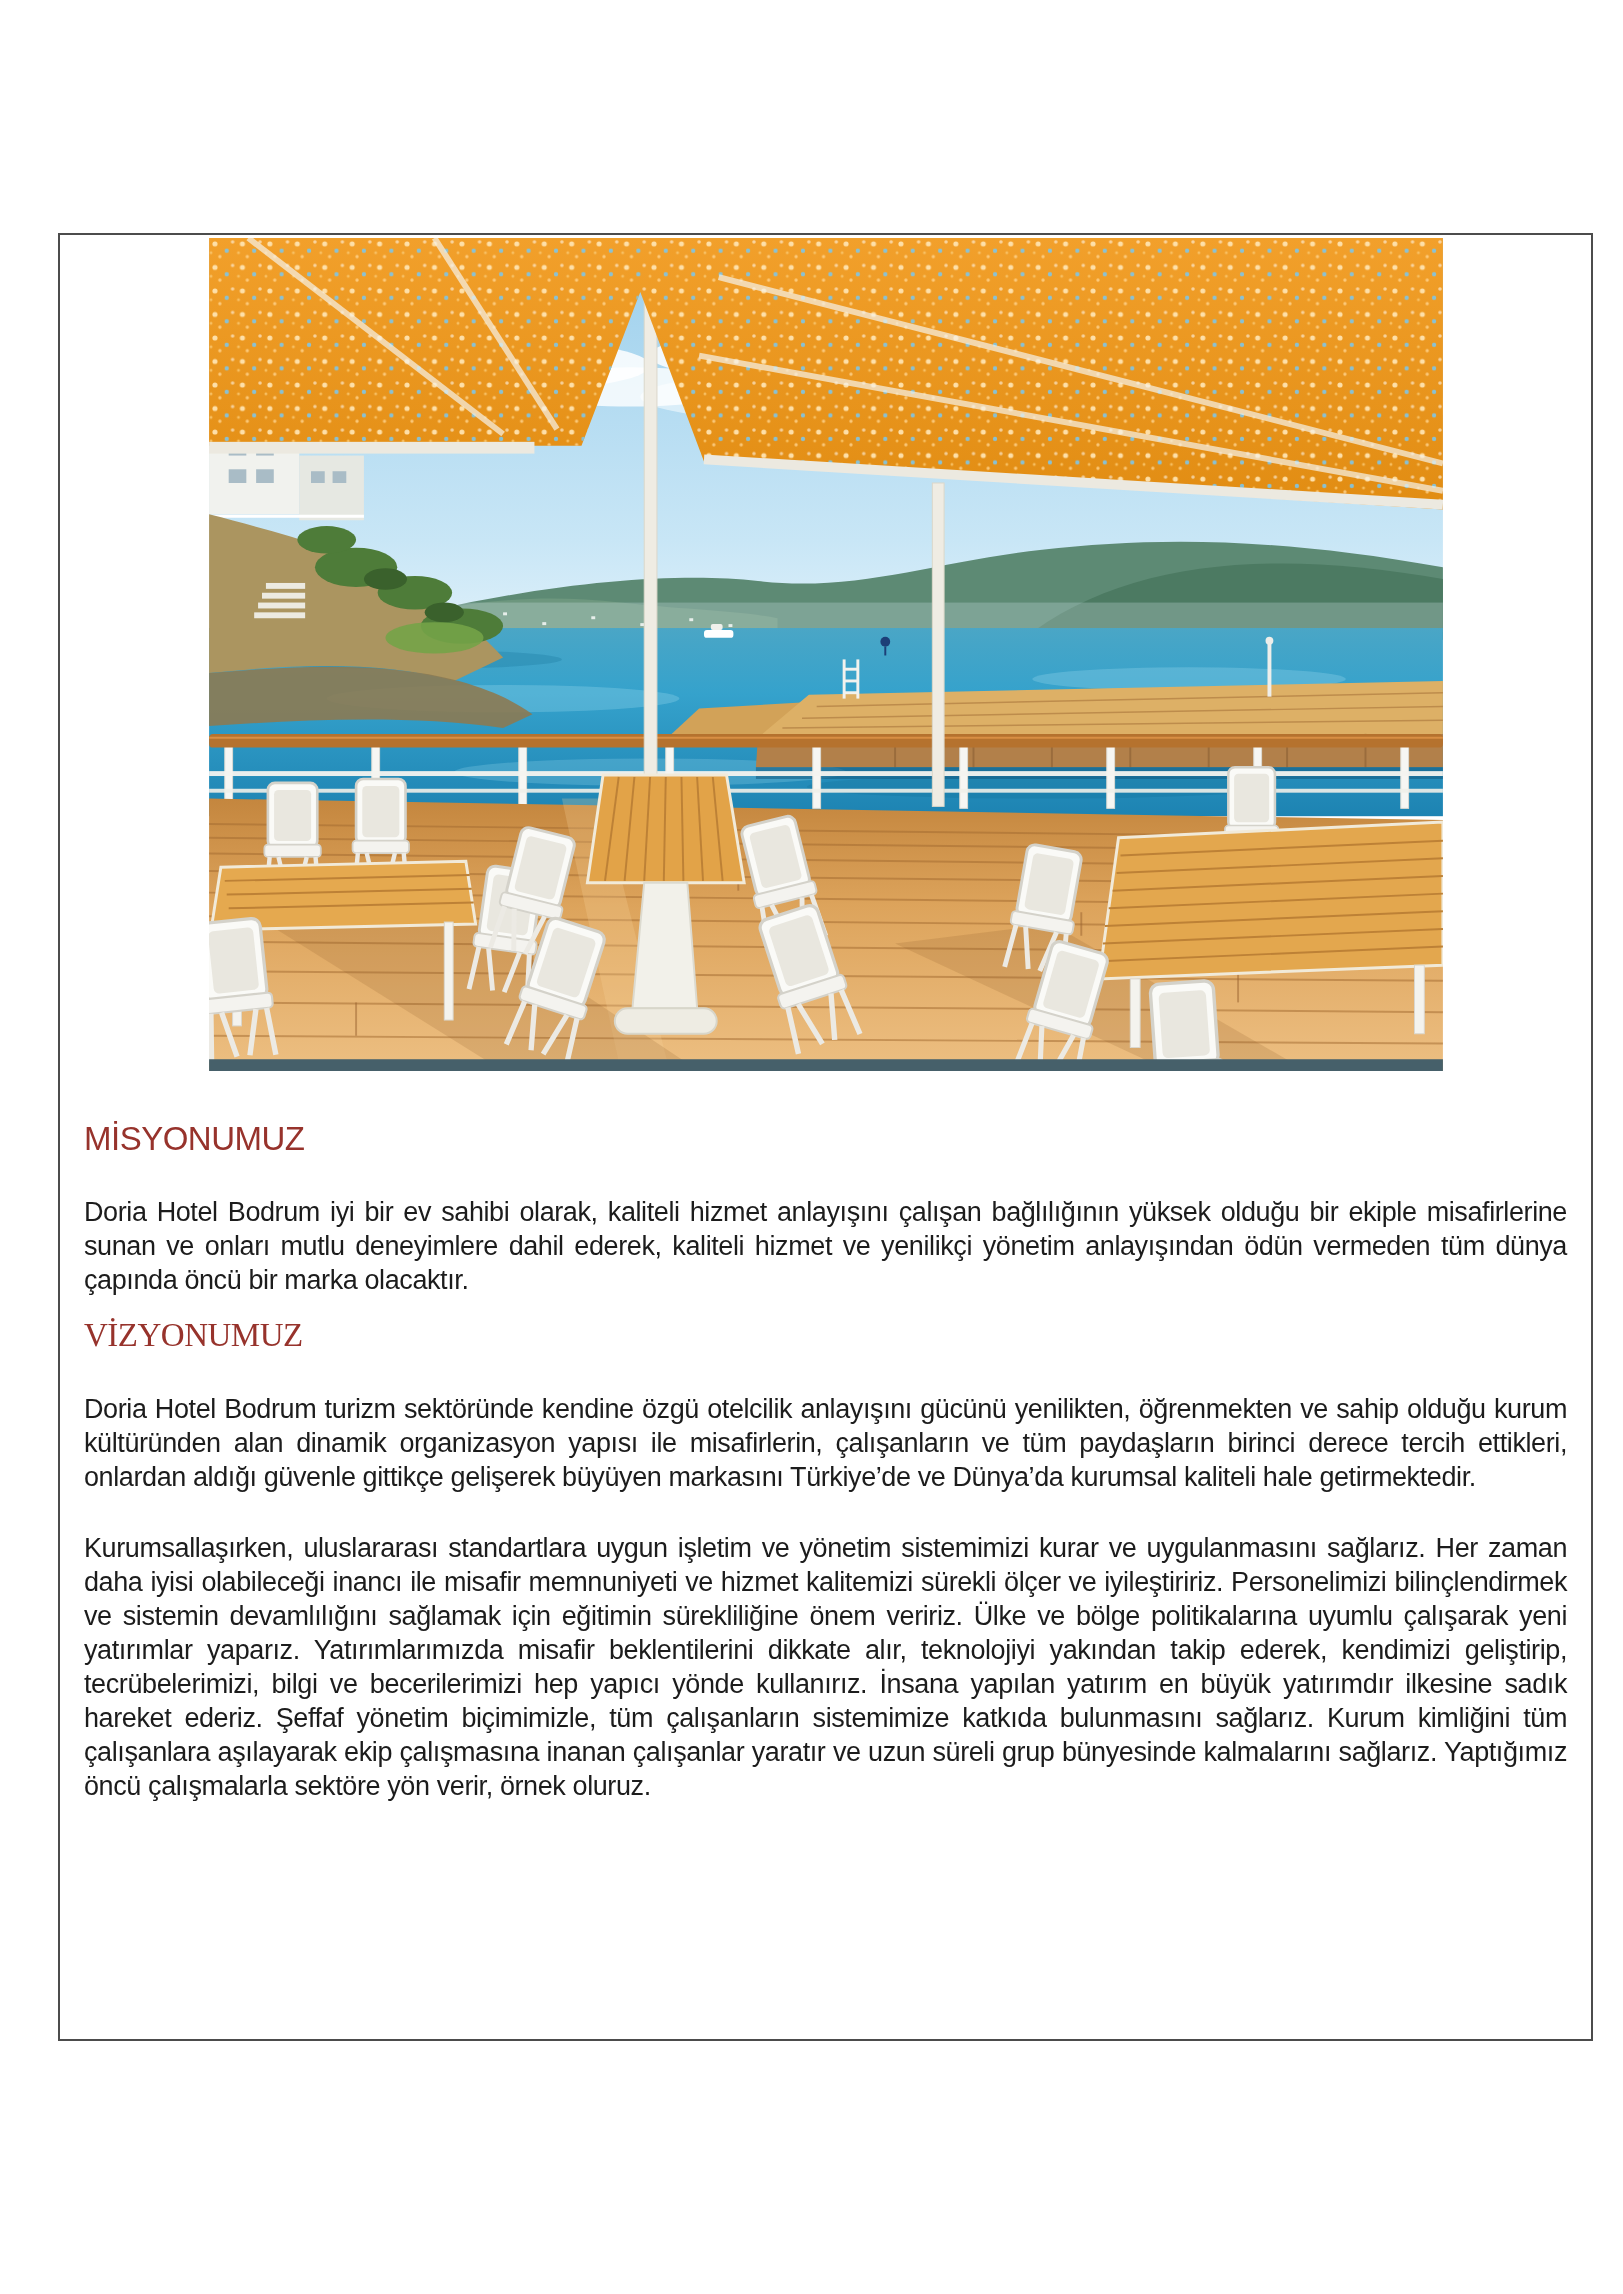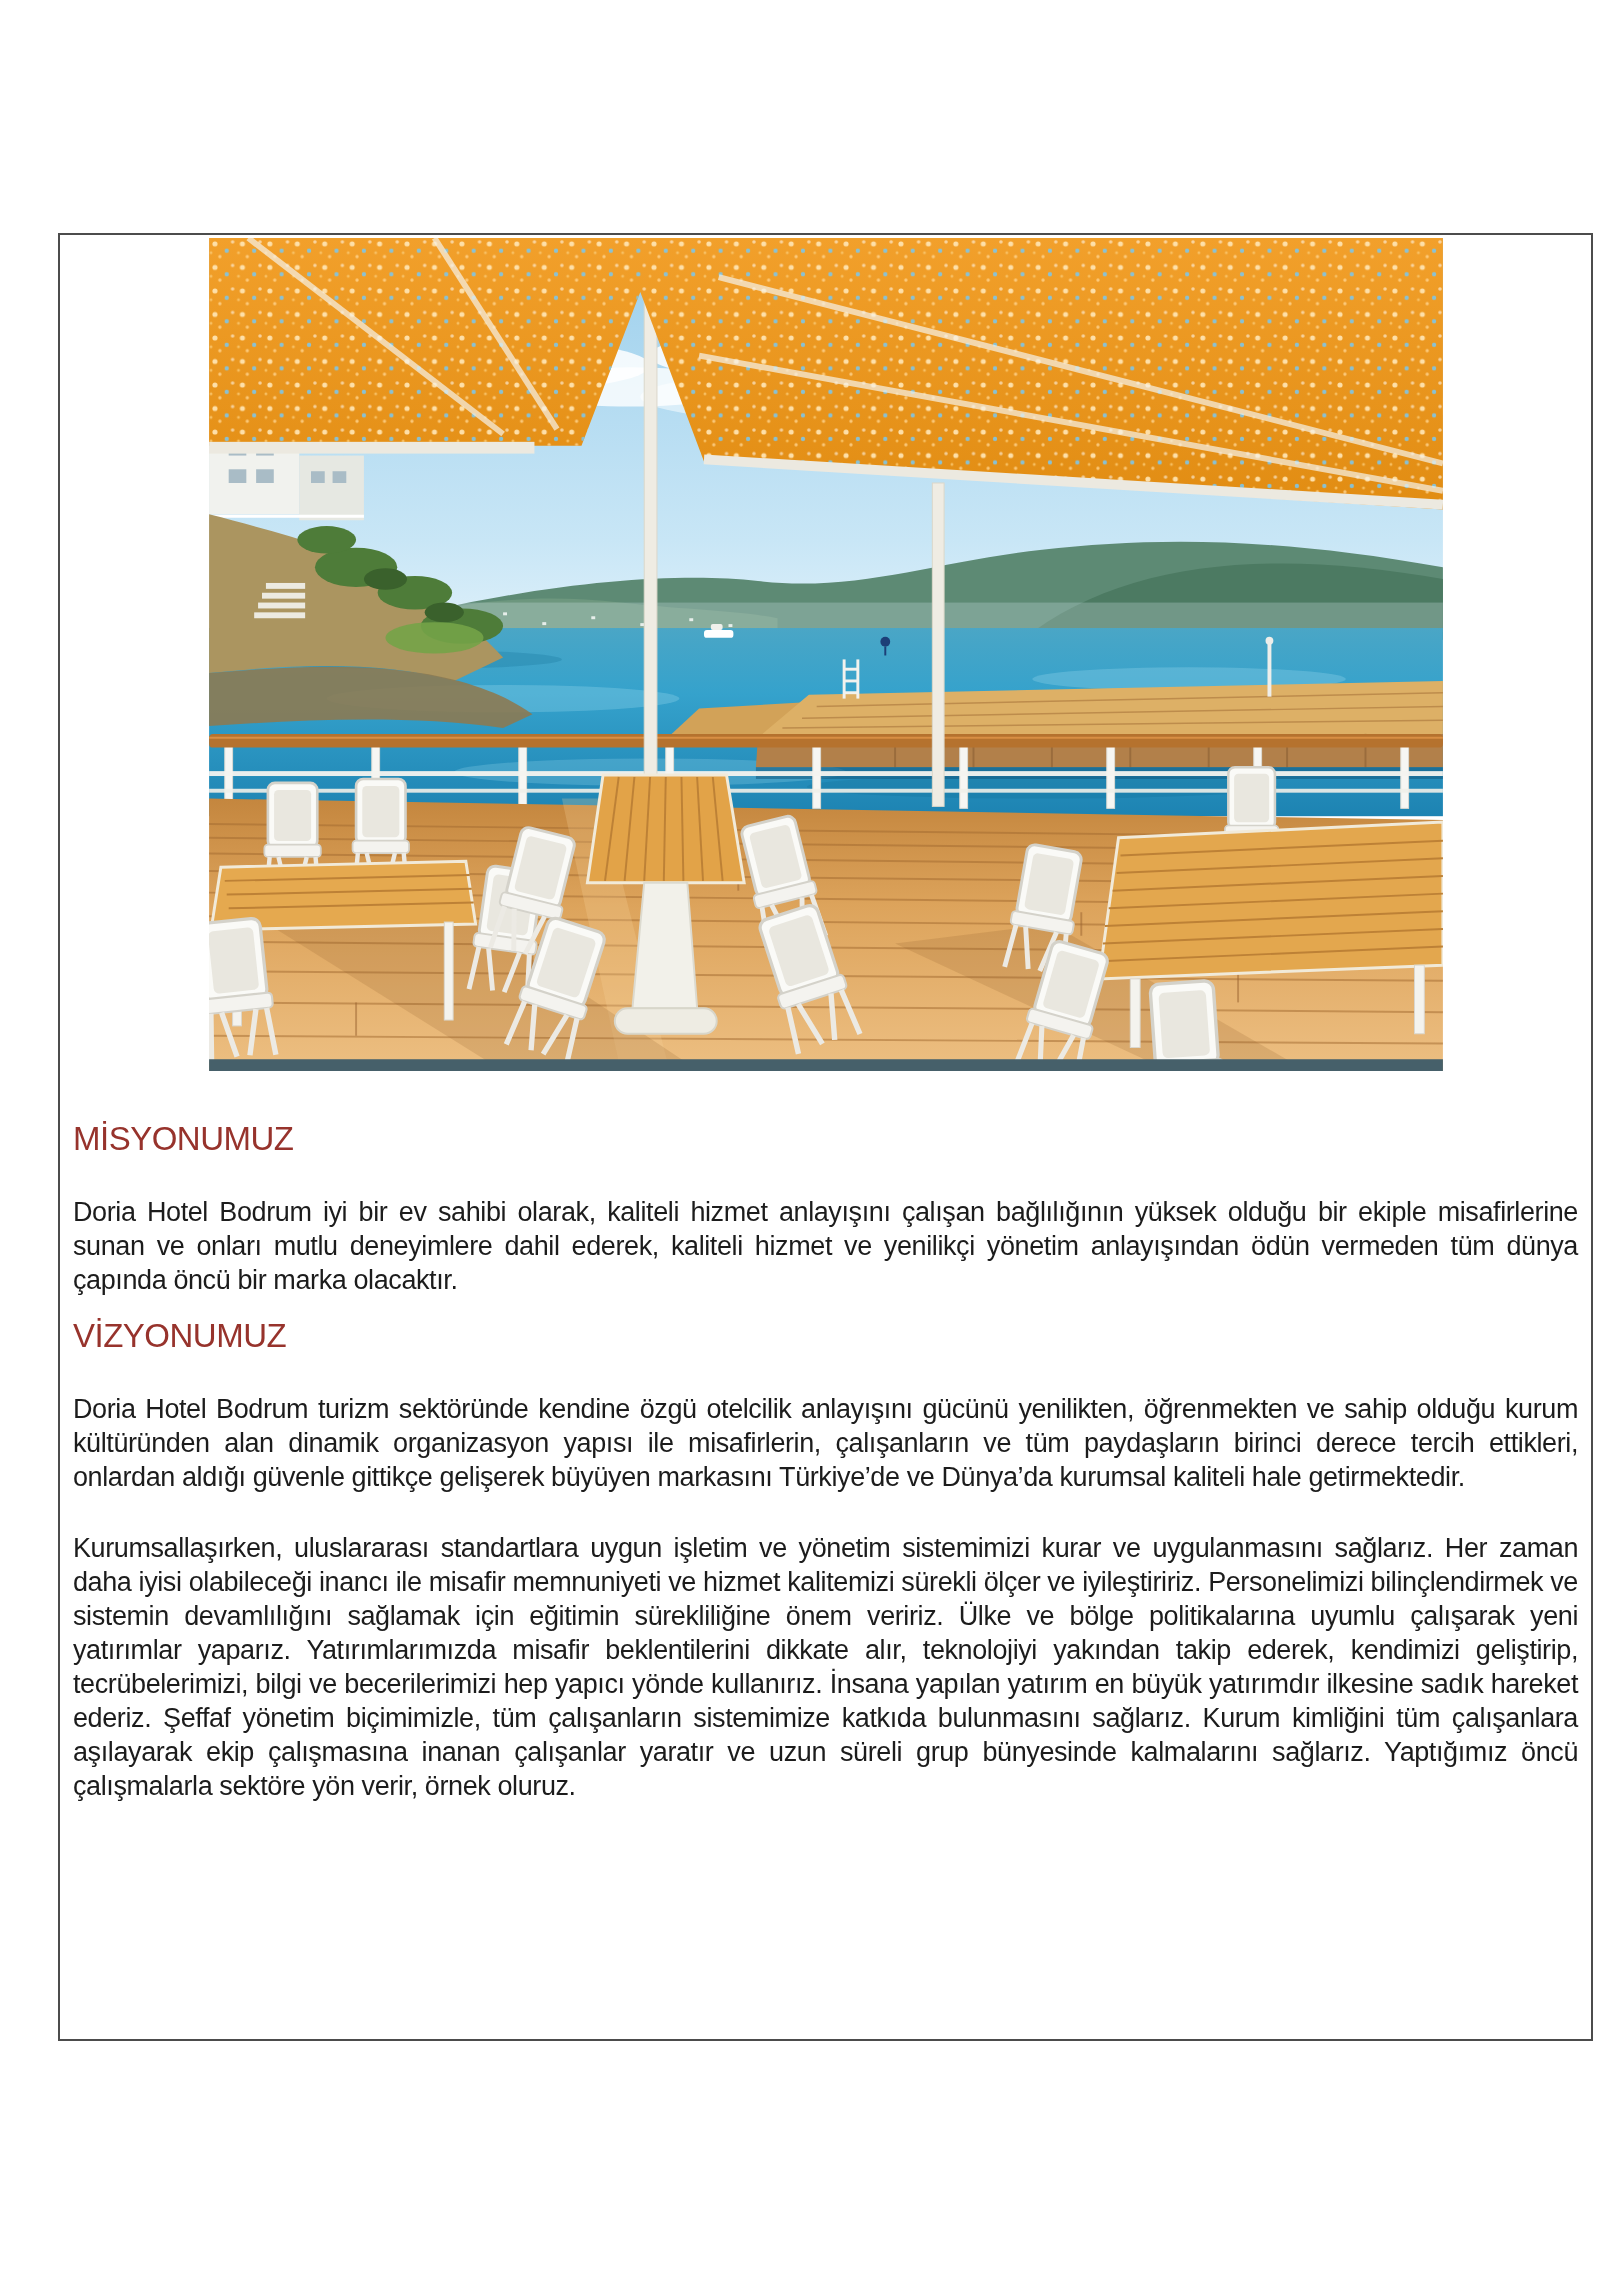--- a/index.html
+++ b/index.html
@@ -5,26 +5,26 @@
   html,body{margin:0;padding:0;}
   body{
     width:1623px;height:2295px;position:relative;background:#ffffff;
     font-family:"Liberation Sans", sans-serif;color:var(--body_text_color,#1c1c1c);
   }
   .frame{
     position:absolute;left:58px;top:233px;width:1535px;height:1808px;
     border:2px solid var(--border_color,#4c4c4c);box-sizing:border-box;background:#fff;
   }
   .photo{display:block;margin:2.9px auto 0;width:1234px;height:833px;}
-  .content{padding:0 13px;margin-top:48px;}
+  .content{padding:0 24px;margin-top:48px;}
   h2.sec{
     color:var(--heading_color,#97332c);font-size:33px;line-height:39px;font-weight:400;
     letter-spacing:-0.5px;margin:41px 0 0;
   }
-  h2.h2b{margin-top:19.6px;}
+  h2.h2b{margin-top:19.6px;font-family:Liberation Serif, serif;}
   h2.h2c{margin-top:17.6px;}
   p.para{
     font-size:27px;line-height:34px;letter-spacing:-0.4px;text-align:justify;
     margin:37px 0 0;
   }
 </style>
 </head>
 <body>
 
 <div class="frame">

